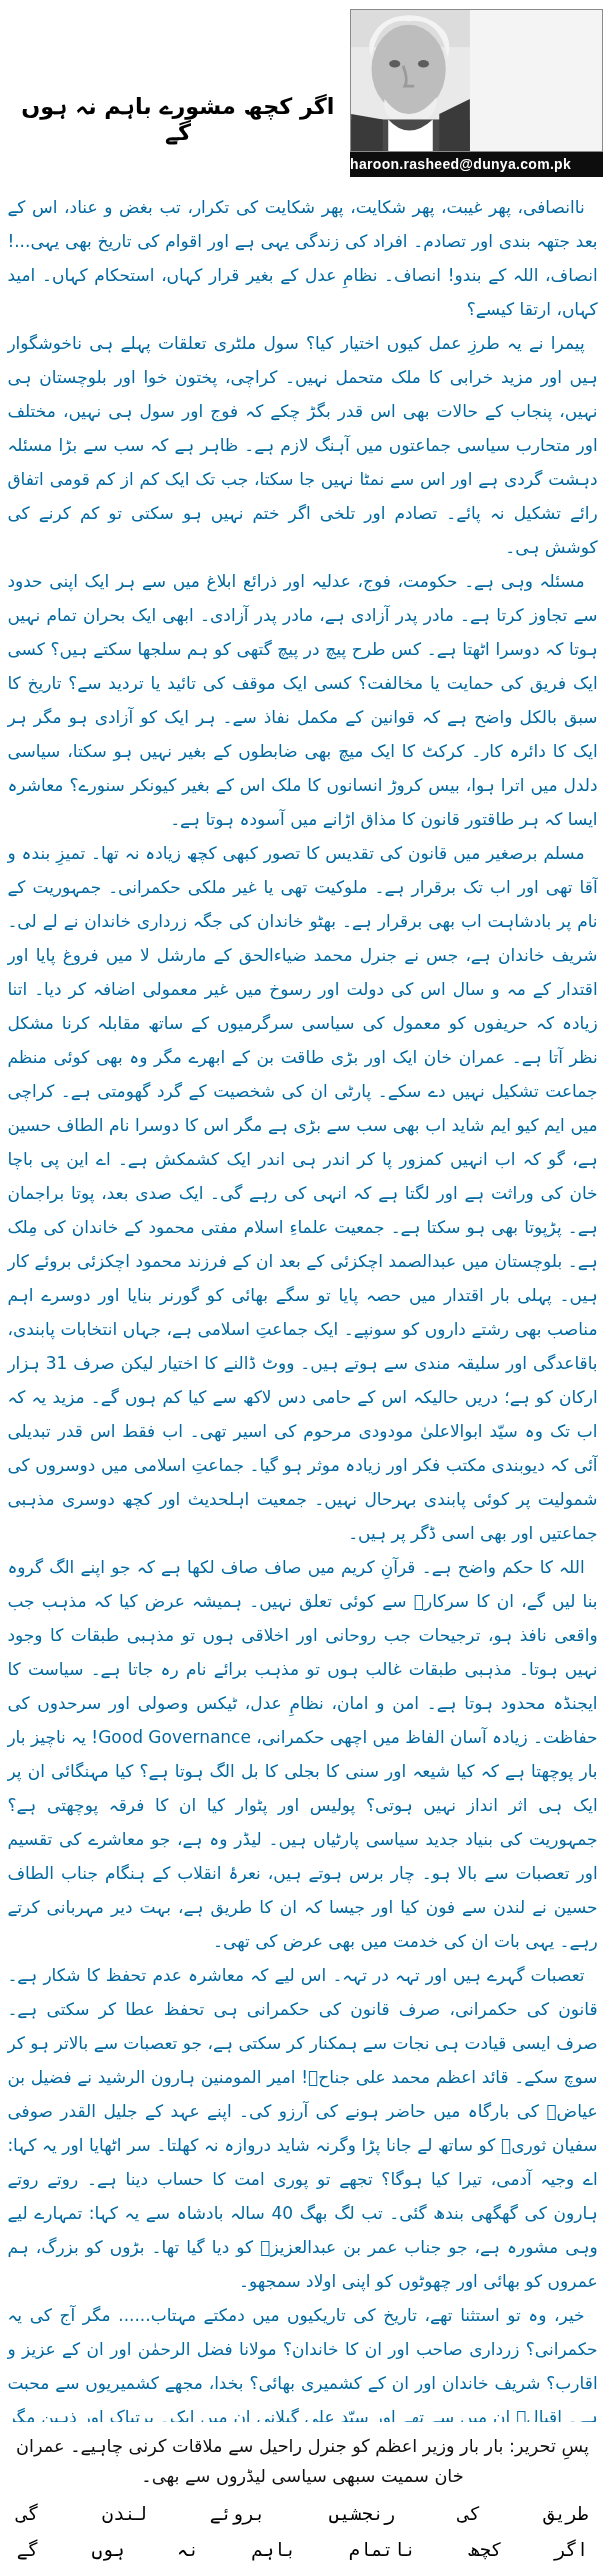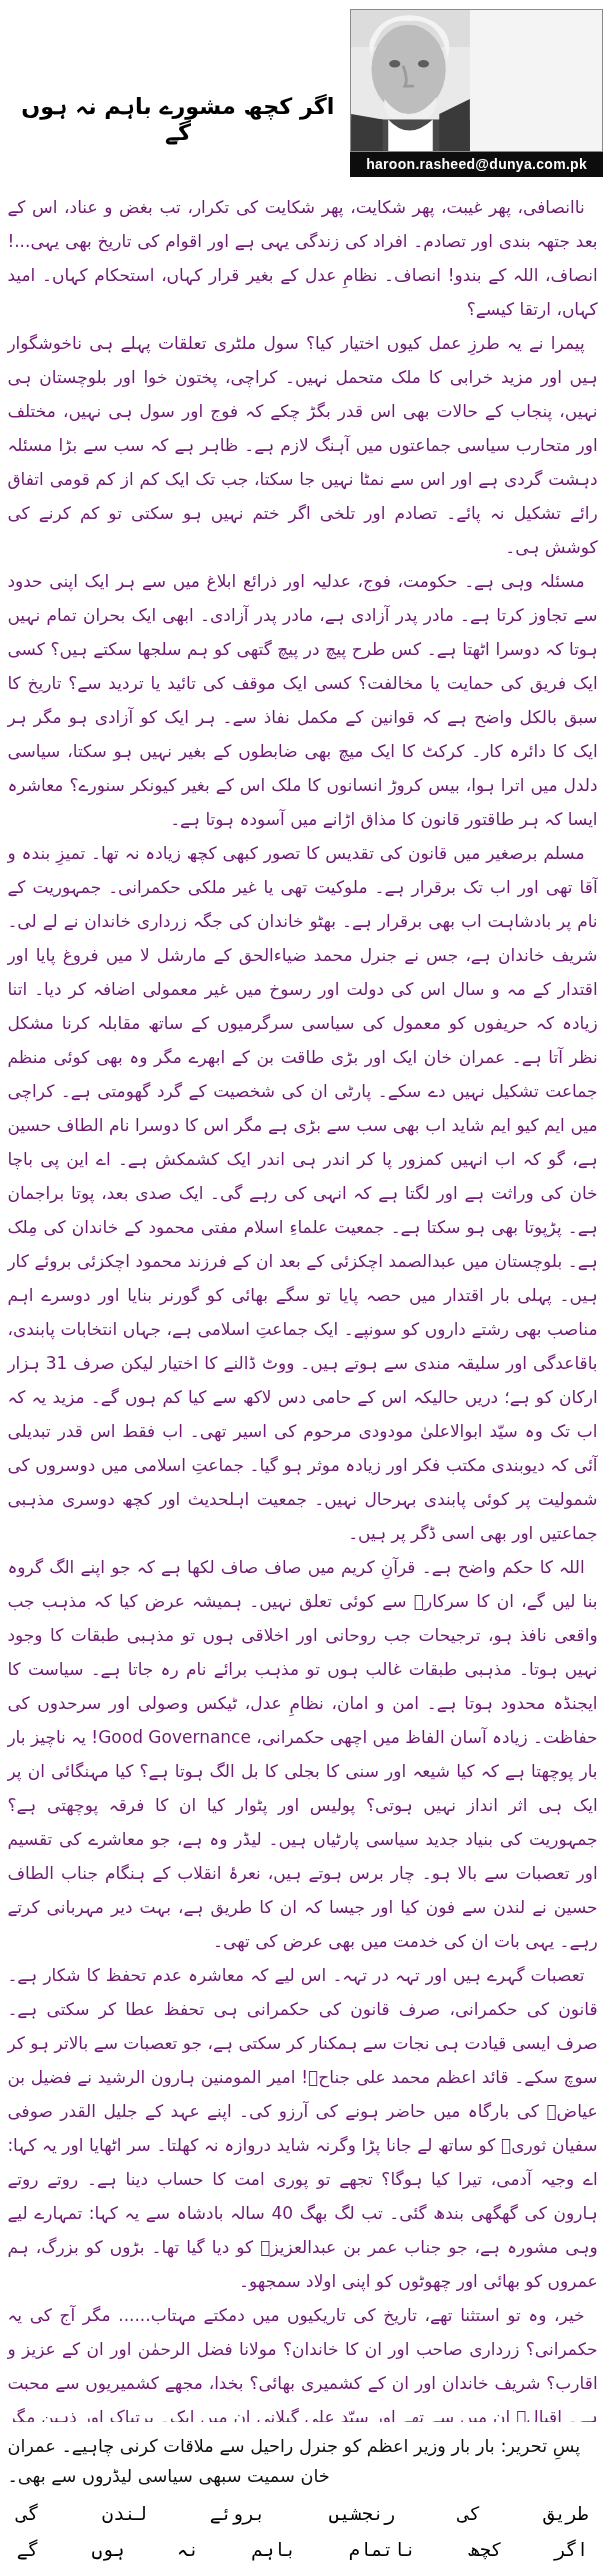--- a/index.html
+++ b/index.html
@@ -21,43 +21,43 @@
     flex:1;display:flex;flex-direction:column;justify-content:flex-end;
     align-items:center;padding-bottom:1.9px;background:#fff;
   }
   .card-title{
     font-size:32px;font-weight:bold;line-height:1.05;color:#000;
   }
   .title-rule{width:89px;height:1.9px;background:#000;margin:2.8px 0 1.9px;}
   .card-author{font-size:14px;font-weight:bold;color:#1a1a1a;}
   .card-photo{width:119px;height:141px;overflow:hidden;flex:none;}
   .email-bar{
-    background:#0d0d0d;color:#fff;text-align:center;
+    background:#0d0d0d;color:#fff;
     font-family:"Liberation Sans","DejaVu Sans",sans-serif;
     font-weight:bold;font-size:14px;letter-spacing:0.3px;
     padding:3.7px 0 4.7px;direction:ltr;
   }
   
   .headline{
     position:absolute;top:93px;left:7.4px;width:341px;
     text-align:center;font-size:22.3px;font-weight:bold;color:#000;
   }
   
   .article{
     position:absolute;top:190px;left:7.4px;right:7.4px;height:2232px;
     overflow:hidden;direction:rtl;
-    font-size:17px;line-height:34px;text-align:justify;color:#701a75;
+    font-size:17px;line-height:34px;text-align:justify;color:#0369a1;
   }
   .article .para{margin:0;text-indent:13px;}
   
   .bottom{
     position:absolute;top:2431px;left:7.4px;right:7.4px;direction:rtl;
   }
   .postscript{
-    font-size:17.7px;line-height:30px;text-align:left;color:#111;
+    font-size:17.7px;line-height:30px;text-align:center;color:#111;
     margin:0 0 11.2px 0;
   }
   .verse-row{
     display:flex;justify-content:space-between;direction:rtl;
     font-size:18.6px;font-weight:500;color:#000;
     margin:0 9.3px 12px 9.3px;height:24px;align-items:center;
   }
   .verse-word{white-space:nowrap;font-family:Liberation Mono, monospace;}
   .footer-line{
     text-align:center;margin-top:11.2px;font-size:17.7px;color:#000;direction:rtl;

